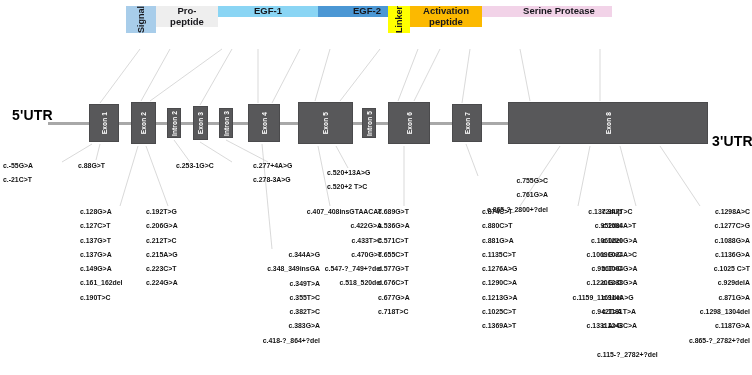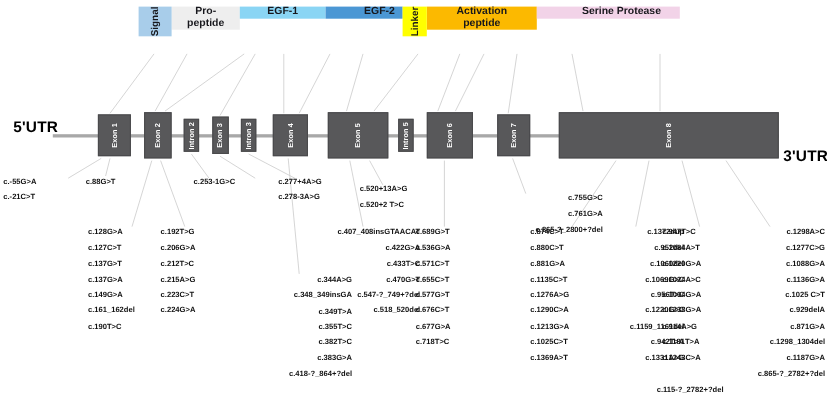--- a/index.html
+++ b/index.html
@@ -109,24 +109,24 @@
       <line x1="466" y1="144" x2="478" y2="176" stroke="#c9c9c9" stroke-width="0.7"></line>
       <line x1="560" y1="146" x2="520" y2="206" stroke="#c9c9c9" stroke-width="0.7"></line>
       <line x1="590" y1="146" x2="578" y2="206" stroke="#c9c9c9" stroke-width="0.7"></line>
       <line x1="620" y1="146" x2="636" y2="206" stroke="#c9c9c9" stroke-width="0.7"></line>
       <line x1="660" y1="146" x2="700" y2="206" stroke="#c9c9c9" stroke-width="0.7"></line>
     </svg>
 
   <div id="domain-bar">
       <div class="domain vert" style="background: rgb(168, 205, 234); width: 30px;">Signal</div>
       <div class="domain" style="background: rgb(238, 238, 238); width: 62px;">Pro-<br>peptide</div>
-      <div class="domain" style="background: rgb(138, 213, 244); width: 78px;">EGF-1</div>
+      <div class="domain" style="background: rgb(138, 213, 244); width: 100px;">EGF-1</div>
       <div class="domain" style="background: rgb(75, 151, 212); width: 70px; padding-left: 28px;">EGF-2</div>
       <div class="domain vert" style="background: rgb(255, 255, 0); width: 22px;">Linker</div>
-      <div class="domain" style="background: rgb(252, 185, 0); width: 100px;">Activation<br>peptide</div>
+      <div class="domain" style="background: rgb(252, 185, 0); width: 72px;">Activation<br>peptide</div>
       <div class="domain" style="background: rgb(242, 211, 232); width: 130px; padding-left: 24px;">Serine Protease</div>
     </div>
 
   <div id="gene-line"></div>
   <div class="utr" id="utr5">5'UTR</div>
   <div class="utr" id="utr3">3'UTR</div>
 
   <div id="gene-features">
       <div class="feat" style="left: 89px; top: 104px; width: 30px; height: 38px;">
         <span>Exon 1</span>

